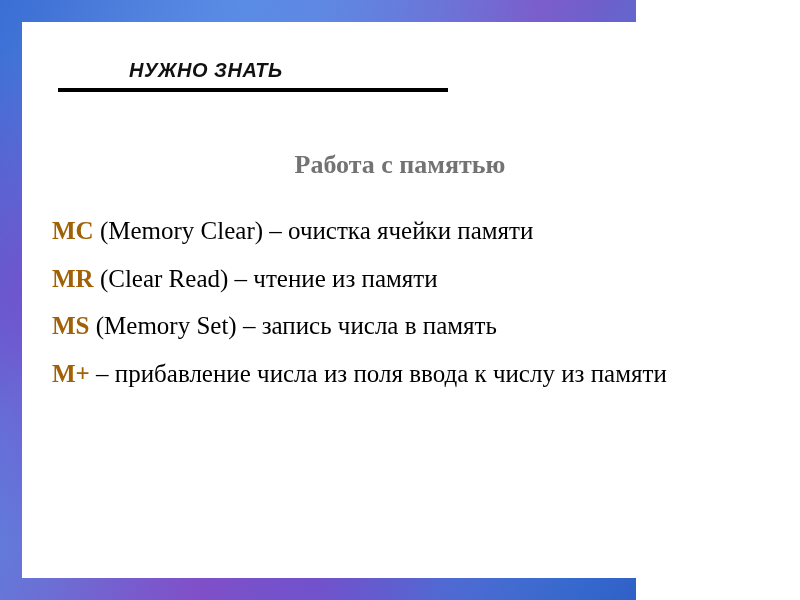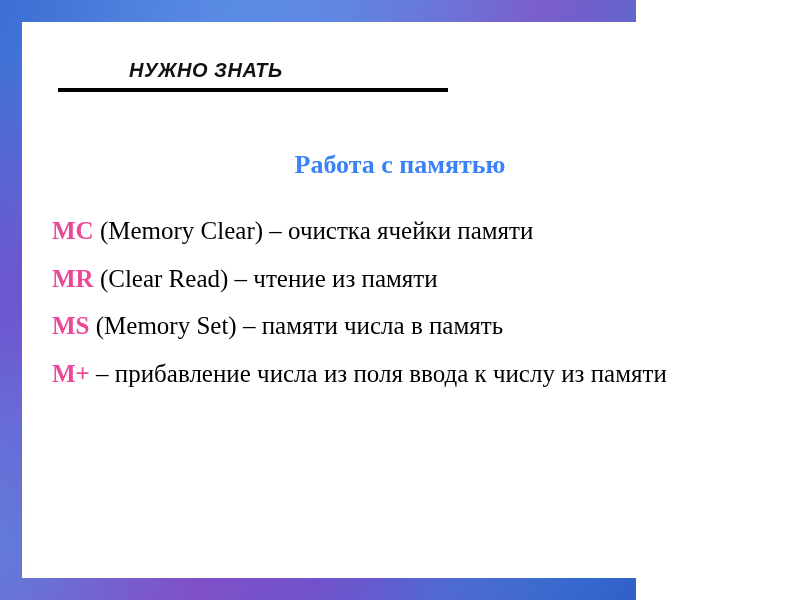--- a/index.html
+++ b/index.html
@@ -65,21 +65,21 @@
   }
   .title {
     position: absolute;
     left: 0;
     top: 128px;
     width: 756px;
     text-align: center;
     font-family: "Liberation Serif", serif;
     font-weight: bold;
     font-size: 26px;
-    color: #3b82f6;
+    color: #737373;
   }
   .body {
     position: absolute;
     left: 12px;
     top: 192px;
     width: 736px;
   }
   .line {
     font-family: "Liberation Serif", serif;
     font-size: 25px;
@@ -87,21 +87,21 @@
     line-height: 1.34;
     margin: 0 0 14px 0;
     padding-left: 22px;
     text-indent: -4px;
     white-space: normal;
   }
   .line:last-child {
     margin-bottom: 12px;
   }
   .key {
-    color: #ec4899;
+    color: #a16207;
     font-weight: bold;
   }
   .wrap-indent {
     display: inline;
     text-align: center;
   }
 </style>
 </head>
 <body>
 
@@ -119,21 +119,21 @@
 
       <p class="line">
         <span class="key">MC</span><span class="wrap-indent"> (Memory Clear) – очистка ячейки памяти</span>
       </p>
 
       <p class="line">
         <span class="key">MR</span><span class="wrap-indent"> (Clear Read) – чтение из памяти</span>
       </p>
 
       <p class="line">
-        <span class="key">MS</span><span class="wrap-indent"> (Memory Set) – памяти числа в память</span>
+        <span class="key">MS</span><span class="wrap-indent"> (Memory Set) – запись числа в память</span>
       </p>
 
       <p class="line">
         <span class="key">M+</span><span class="wrap-indent"> – прибавление числа из поля ввода к числу из памяти</span>
       </p>
 
     </div>
   </div>
 </div>
 

